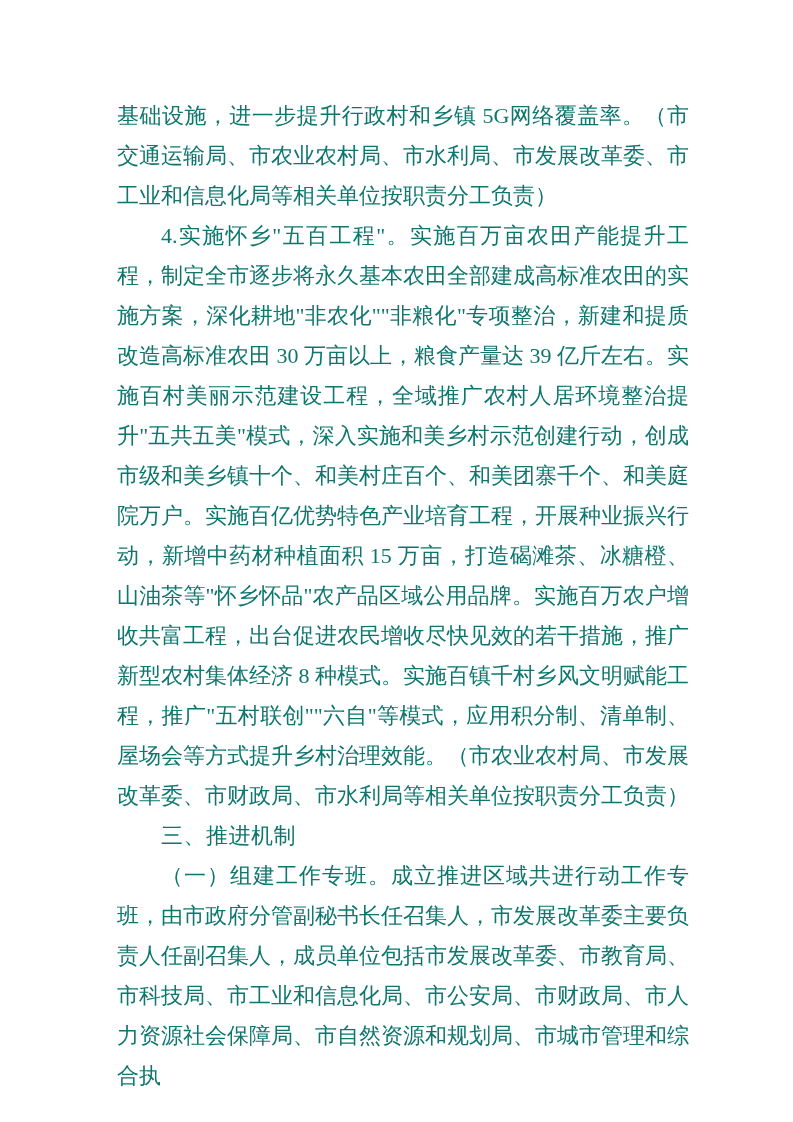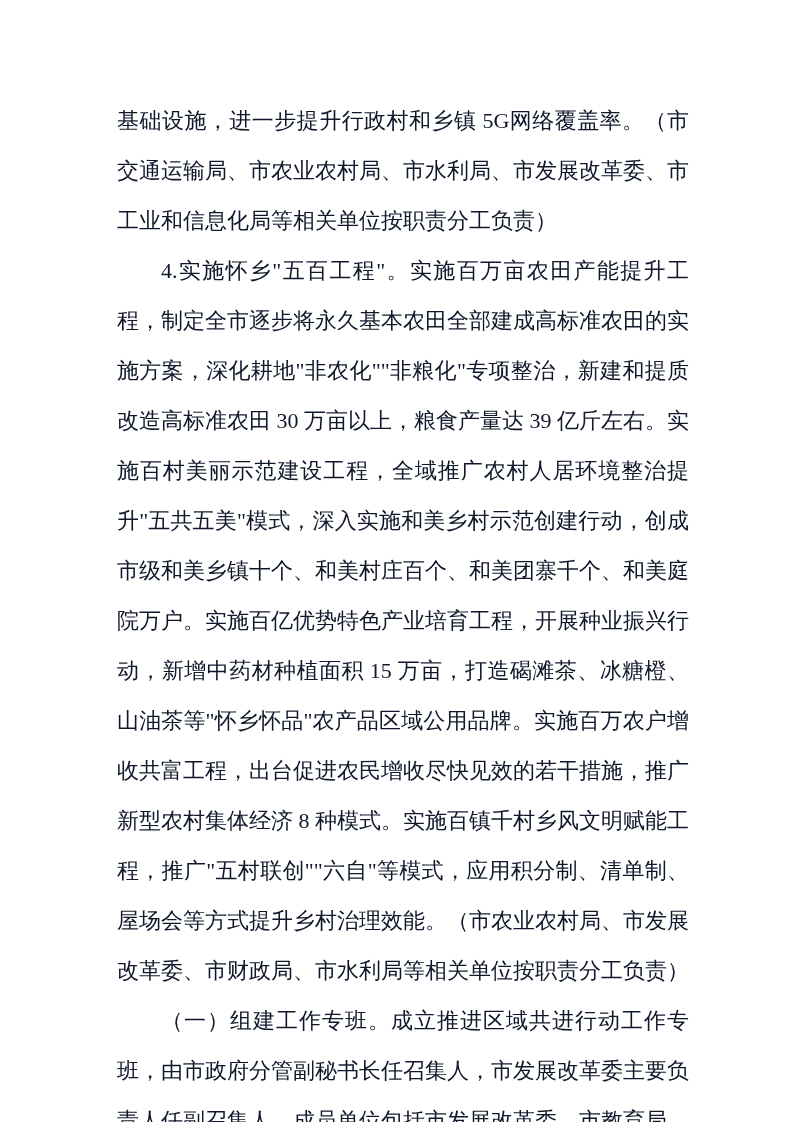--- a/index.html
+++ b/index.html
@@ -18,35 +18,35 @@
   .page {
     position: absolute;
     left: 117px;
     top: 96px;
     width: 572px;
   }
   .para {
     margin: 0;
     padding: 0;
     font-size: 22px;
-    line-height: 50px;
+    line-height: 40px;
     text-align: justify;
     text-indent: 2em;
     word-break: break-all;
-    color: #0f172a;
+    color: #0f766e;
   }
   .para.no-indent {
     text-indent: 0;
   }
   .para.heading {
     font-family: "Liberation Sans", "DejaVu Sans", sans-serif;
     letter-spacing: 0.5px;
   }
 </style>
 </head>
 <body>
 
 <div class="page">
   <p class="para no-indent">基础设施，进一步提升行政村和乡镇 5G网络覆盖率。（市交通运输局、市农业农村局、市水利局、市发展改革委、市工业和信息化局等相关单位按职责分工负责）</p>
   <p class="para">4.实施怀乡"五百工程"。实施百万亩农田产能提升工程，制定全市逐步将永久基本农田全部建成高标准农田的实施方案，深化耕地"非农化""非粮化"专项整治，新建和提质改造高标准农田 30 万亩以上，粮食产量达 39 亿斤左右。实施百村美丽示范建设工程，全域推广农村人居环境整治提升"五共五美"模式，深入实施和美乡村示范创建行动，创成市级和美乡镇十个、和美村庄百个、和美团寨千个、和美庭院万户。实施百亿优势特色产业培育工程，开展种业振兴行动，新增中药材种植面积 15 万亩，打造碣滩茶、冰糖橙、山油茶等"怀乡怀品"农产品区域公用品牌。实施百万农户增收共富工程，出台促进农民增收尽快见效的若干措施，推广新型农村集体经济 8 种模式。实施百镇千村乡风文明赋能工程，推广"五村联创""六自"等模式，应用积分制、清单制、屋场会等方式提升乡村治理效能。（市农业农村局、市发展改革委、市财政局、市水利局等相关单位按职责分工负责）</p>
+  <p class="para heading">三、推进机制</p>
   <p class="para">（一）组建工作专班。成立推进区域共进行动工作专班，由市政府分管副秘书长任召集人，市发展改革委主要负责人任副召集人，成员单位包括市发展改革委、市教育局、市科技局、市工业和信息化局、市公安局、市财政局、市人力资源社会保障局、市自然资源和规划局、市城市管理和综合执</p>
-  <p class="para heading">三、推进机制</p>
 </div>
 
 </body></html>

